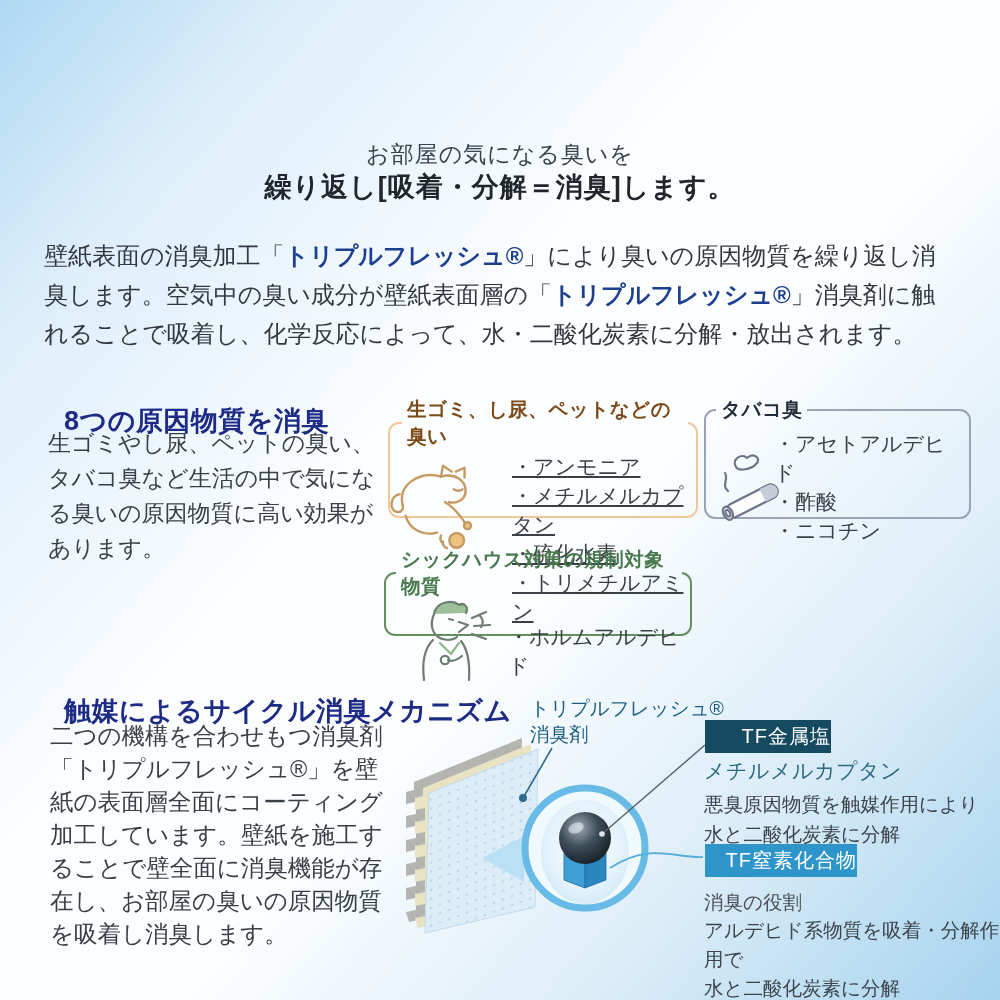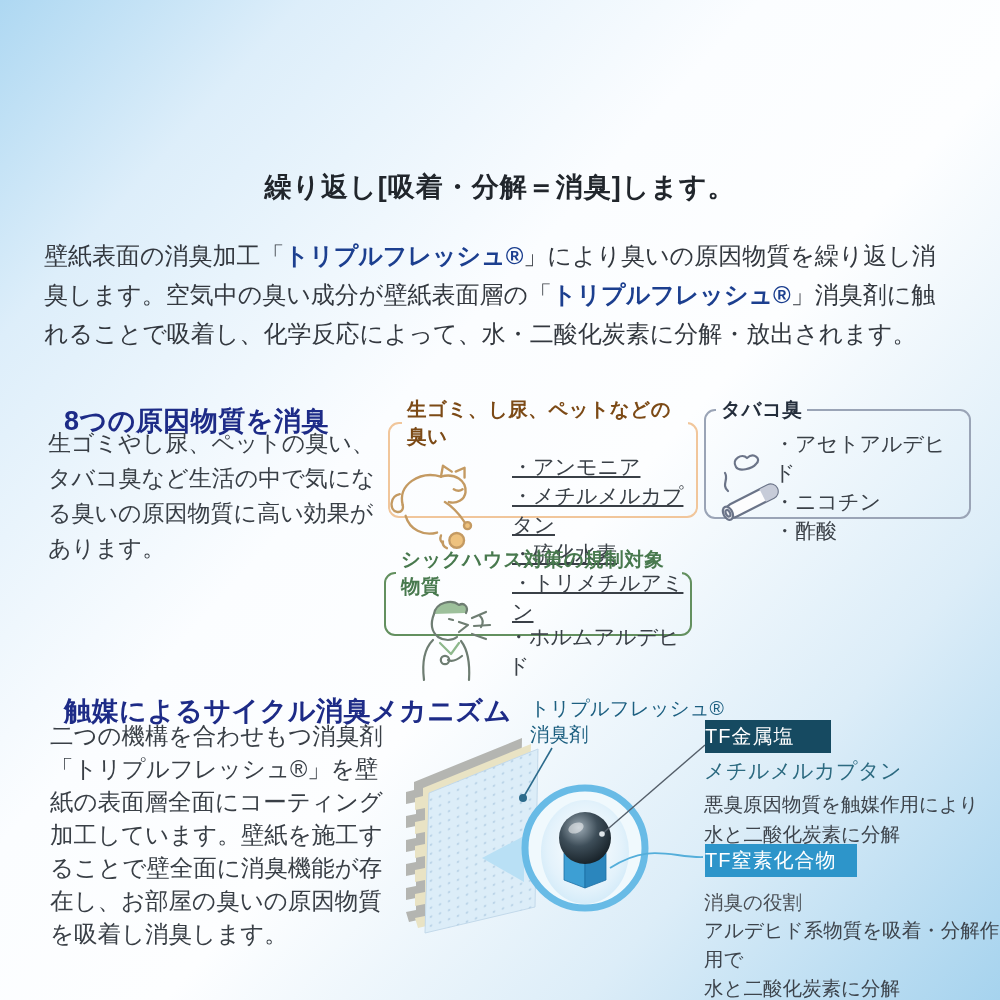--- a/index.html
+++ b/index.html
@@ -32,35 +32,36 @@
   .box ul{list-style:none;margin:2px 0 0 0;padding:0;font-size:21px;line-height:29px;color:#3a4047;}
   .box1 ul{margin-left:112px;text-decoration:underline;}
   .box2 ul{margin-left:60px;margin-top:6px;}
   .box3 ul{margin-left:114px;margin-top:22px;}
   .spot{position:absolute;}
   
   .h-mech{left:48px;top:677px;}
   .mech-body{left:50px;top:720px;width:336px;font-size:23.5px;line-height:33px;color:#393f46;margin:0;}
   
   .lbl-layer{left:530px;top:695px;font-size:19.5px;line-height:26px;color:#1c5f80;z-index:3;}
-  .tag{z-index:3;color:#fff;font-size:20px;font-weight:500;text-align:left;padding:3px 0;letter-spacing:1px;}
+  .tag{z-index:3;color:#fff;font-size:20px;font-weight:500;text-align:right;padding:3px 0;letter-spacing:1px;}
   .tag-metal{left:705px;top:720px;width:126px;background:#164a61;}
   .tag-nitro{left:705px;top:844px;width:152px;background:#2d95ca;}
   .role-title{left:704px;top:757px;font-size:21px;color:#2c6a80;z-index:3;letter-spacing:.5px;}
   .role-desc{left:704px;top:789px;font-size:19.5px;line-height:30px;color:#3d444c;z-index:3;}
   .role-title2{left:704px;top:889px;font-size:19.5px;color:#4a4f55;z-index:3;}
   .role-desc2{left:704px;top:916px;font-size:19.5px;line-height:29px;color:#3d444c;z-index:3;}
   .role-desc span,.role-desc2 span{display:block;}
   .diagram{left:400px;top:690px;z-index:1;pointer-events:none;}
 </style>
 </head>
 <body>
 
 <div class="stage">
 
+  <div class="abs sub1">お部屋の気になる臭いを</div>
   <div class="abs sub2">繰り返し[吸着・分解＝消臭]します。</div>
 
   <p class="abs intro"><span>壁紙表面の消臭加工「</span><span class="brand">トリプルフレッシュ®</span><span>」により臭いの原因物質を繰り返し消臭します。空気中の臭い成分が壁紙表面層の「</span><span class="brand">トリプルフレッシュ®</span><span>」消臭剤に触れることで吸着し、化学反応によって、水・二酸化炭素に分解・放出されます。</span></p>
 
   <h2 class="abs h-odor">8つの原因物質を消臭</h2>
   <p class="abs odor-body">生ゴミやし尿、ペットの臭い、タバコ臭など生活の中で気になる臭いの原因物質に高い効果があります。</p>
 
   <fieldset class="box box1">
     <legend>生ゴミ、し尿、ペットなどの臭い</legend>
     <svg class="spot" style="left:-4px;top:8px;" width="108" height="96" viewBox="0 0 110 96">
@@ -96,22 +97,22 @@
         <g transform="rotate(-27 40 52)">
           <rect x="12" y="45" width="56" height="14" rx="7" fill="#fdfdfe"></rect>
           <path d="M52,45 h9 a7,7 0 0 1 0,14 h-9 z" fill="#c7ccd9" stroke="none"></path>
           <ellipse cx="13" cy="52" rx="4.5" ry="7" fill="#eceef3"></ellipse>
           <ellipse cx="13" cy="52" rx="2" ry="3.5"></ellipse>
         </g>
       </g>
     </svg>
     <ul>
       <li>・アセトアルデヒド</li>
+      <li>・酢酸</li>
       <li>・ニコチン</li>
-      <li>・酢酸</li>
     </ul>
   </fieldset>
 
   <fieldset class="box box3">
     <legend>シックハウス対策の規制対象物質</legend>
     <svg class="spot" style="left:22px;top:-6px;" width="96" height="88" viewBox="0 0 96 88">
       <g fill="none" stroke="#6e7d72" stroke-width="2.2" stroke-linecap="round" stroke-linejoin="round">
         <path d="M26,20 C28,8 44,5 51,11 C56,8 61,13 58,19" fill="#9dc09b"></path>
         <path d="M26,20 C22,30 24,38 30,43 C36,47 44,47 49,43"></path>
         <path d="M51,28 L60,31 L51,38" fill="#ffffff"></path>

